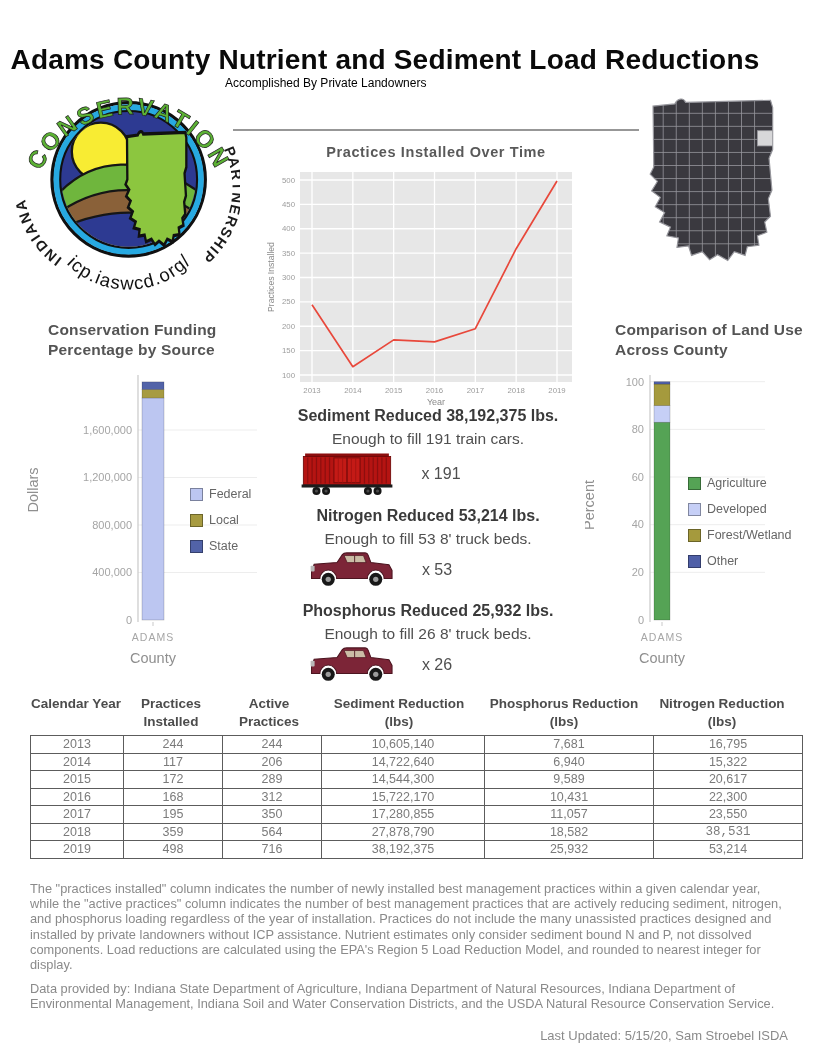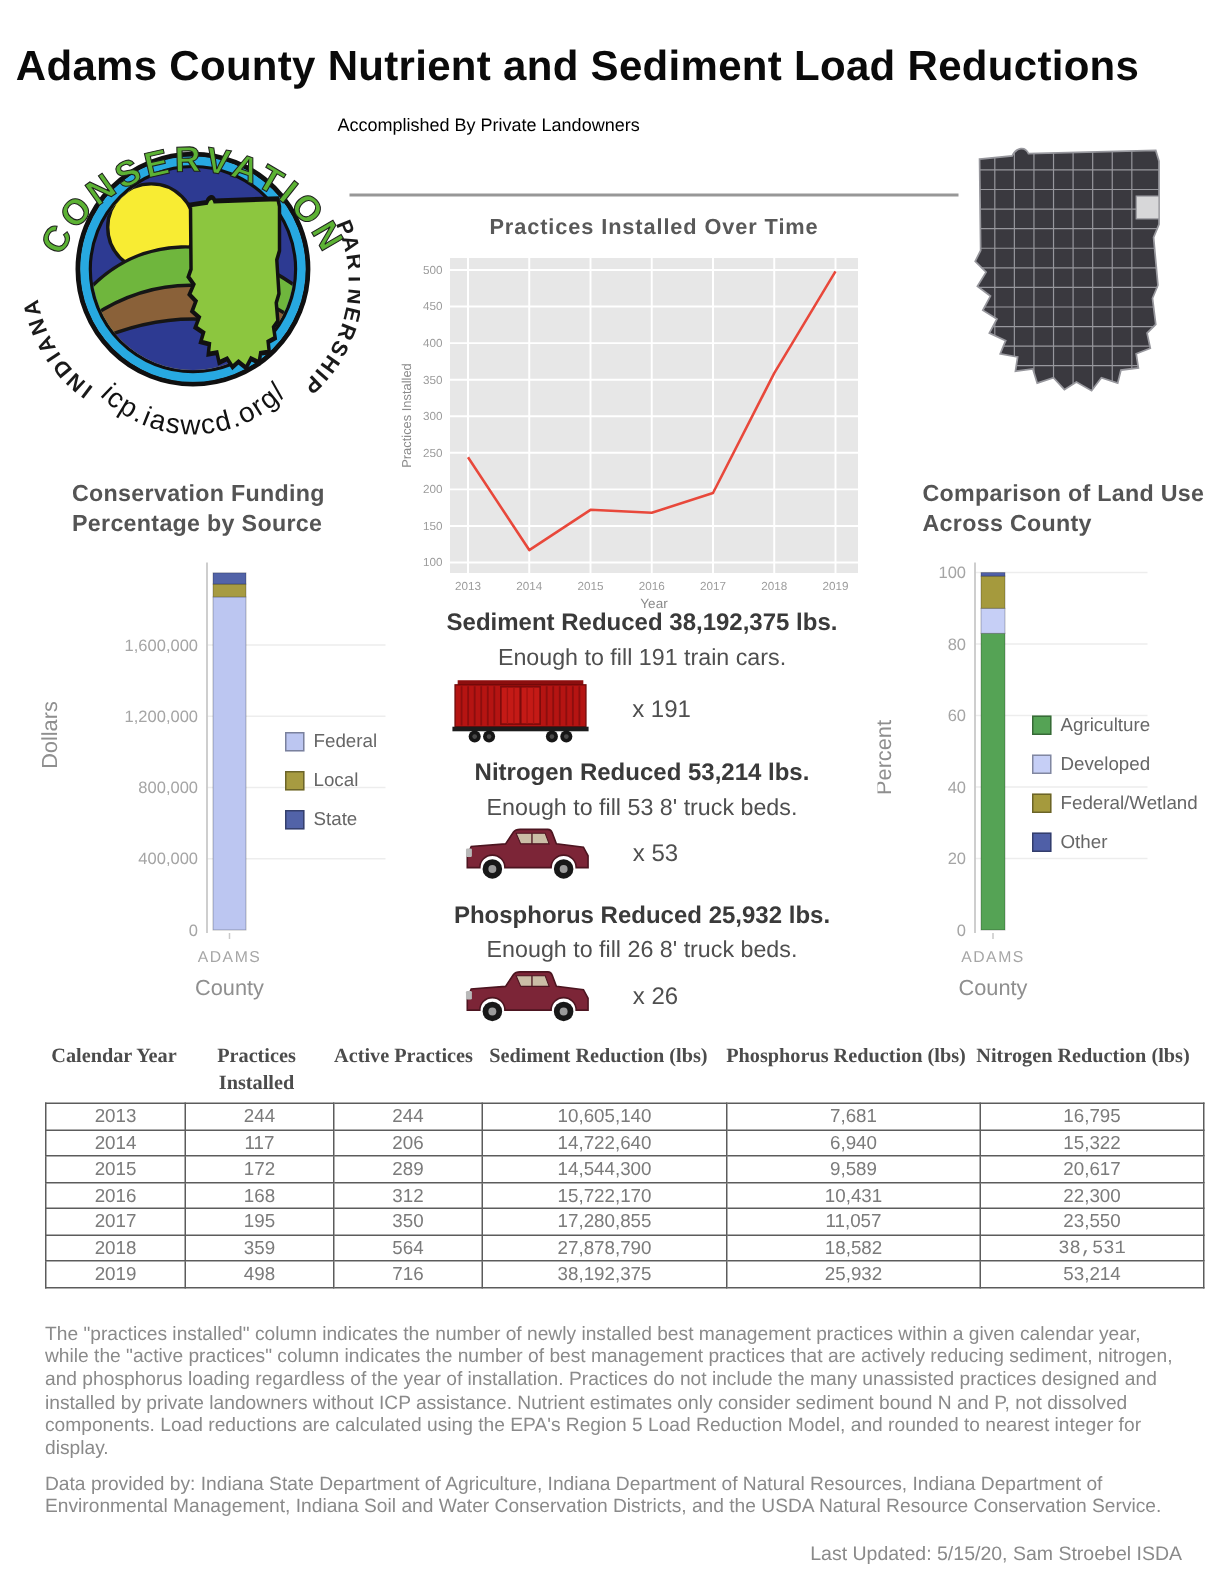--- a/index.html
+++ b/index.html
@@ -1,18 +1,18 @@
 <!DOCTYPE html>
 <html><head>
 <meta charset="utf-8">
 <style>
   html,body{margin:0;padding:0;background:#fff;}
   .canvas{position:relative;width:816px;height:1056px;background:#fff;overflow:hidden;
           font-family:"Liberation Sans",sans-serif;}
-  .page-title{position:absolute;top:28px;left:0;width:770px;text-align:center;margin:0;
+  .page-title{position:absolute;top:44px;left:0;width:770px;text-align:center;margin:0;
               font-size:28px;font-weight:bold;color:#0a0a0a;letter-spacing:.2px;}
   .subtitle{position:absolute;top:76px;left:225px;width:420px;text-align:left;
             font-size:12px;color:#000000;line-height:1.28;}
   .subtitle-rule{position:absolute;top:129px;left:233px;width:406px;height:2px;background:#979797;}
 
   .lc-title{position:absolute;top:144px;left:280px;width:312px;text-align:center;
             font-size:14.5px;font-weight:bold;color:#595959;letter-spacing:.6px;}
   .side-title{position:absolute;font-size:15.5px;font-weight:bold;color:#545454;
               line-height:1.28;letter-spacing:.2px;}
   #funding-title{top:320px;left:48px;width:200px;}
@@ -26,21 +26,21 @@
   .reductions{position:absolute;top:406px;left:233px;width:390px;text-align:center;}
   .red-head{font-size:16px;font-weight:bold;color:#3a3a3a;line-height:19px;margin:0 0 4px 0;}
   .red-sub{font-size:15.5px;color:#4f4f4f;line-height:19px;margin:0 0 2px 0;}
   .icon-row{display:flex;align-items:center;justify-content:center;gap:26px;transform:translateX(-48px);}
   .row-train{height:48px;margin-bottom:8px;}
   .row-truck1{height:40px;margin-bottom:11px;}
   .row-truck2{height:40px;}
   .mult{font-size:16px;color:#4f4f4f;}
 
   .data-table{position:absolute;top:695px;left:30px;width:766px;}
-  .thead{display:flex;margin-bottom:5px;font-family:Liberation Serif, serif;}
+  .thead{display:flex;margin-bottom:5px;}
   .thead .th{font-size:13.5px;font-weight:bold;color:#4c4c4c;text-align:center;line-height:1.3;}
   table.grid{border-collapse:collapse;width:766px;table-layout:fixed;}
   table.grid td{border:1px solid #5c5c5c;font-size:12.5px;color:#7b7b7b;text-align:center;
                 height:16.5px;padding:0;line-height:1;}
   .footer{position:absolute;left:30px;width:762px;font-size:12.8px;color:#8a8a8a;line-height:15.2px;}
   #footer-p1{top:881px;}
   #footer-p2{top:981px;}
   .last-updated{position:absolute;top:1028px;left:30px;width:758px;text-align:right;
                 font-size:13px;color:#8a8a8a;}
   svg text{font-family:"Liberation Sans",sans-serif;}
@@ -226,21 +226,21 @@
       <div class="item">
         <span class="sw" style="background: rgb(85, 163, 85);"></span>
         <span class="lab">Agriculture</span>
       </div>
       <div class="item">
         <span class="sw" style="background: rgb(198, 207, 246);"></span>
         <span class="lab">Developed</span>
       </div>
       <div class="item">
         <span class="sw" style="background: rgb(165, 154, 61);"></span>
-        <span class="lab">Federal/Wetland</span>
+        <span class="lab">Forest/Wetland</span>
       </div>
       <div class="item">
         <span class="sw" style="background: rgb(79, 95, 167);"></span>
         <span class="lab">Other</span>
       </div>
     </div>
 
   <div class="reductions">
     <div class="red-head">Sediment Reduced 38,192,375 lbs.</div>
     <div class="red-sub">Enough to fill 191 train cars.</div>

